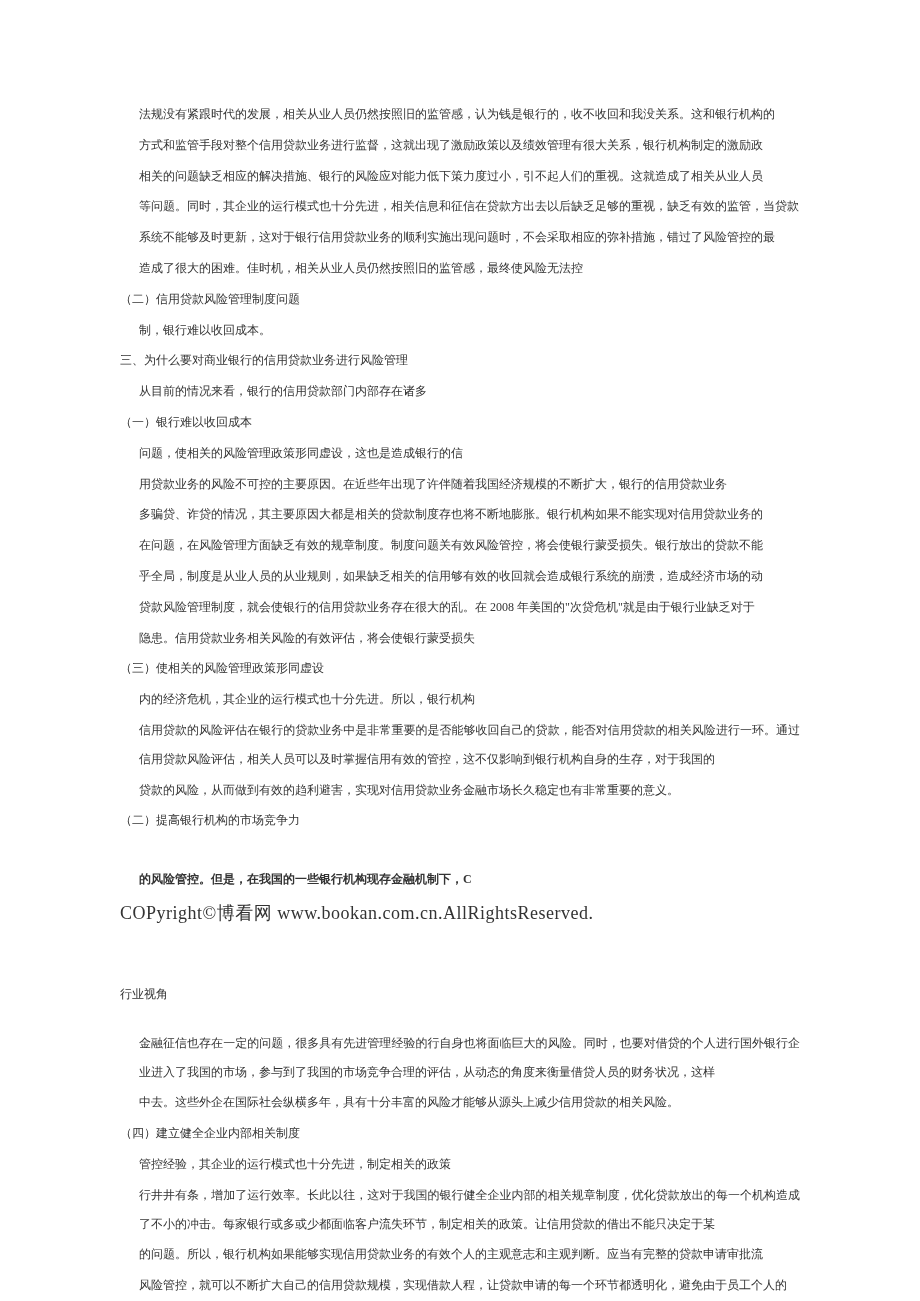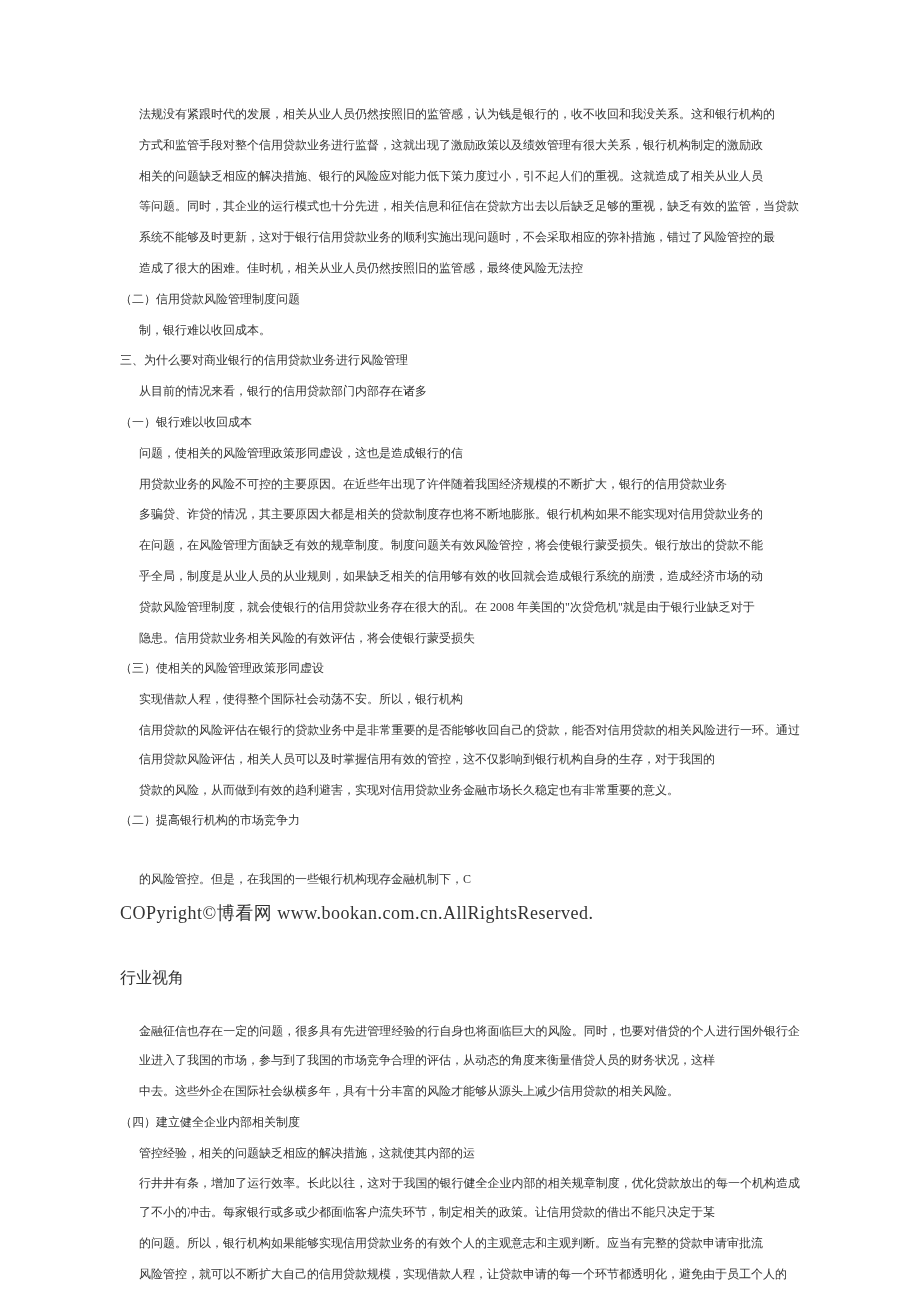--- a/index.html
+++ b/index.html
@@ -21,28 +21,29 @@
       margin-bottom: 2px;
       margin-left: 19px;
     }
     .section-heading {
       margin-bottom: 2px;
     }
     .copyright-line {
       font-size: 18px;
       letter-spacing: 0.5px;
       margin-top: 6px;
-      margin-bottom: 32px;
+      margin-bottom: 53px;
       line-height: 1.5;
     }
     .gap-before {
       margin-top: 30px;
+      font-weight: bold;
     }
     .section-heading-large {
-      font-size: 16px;
+      font-size: 12px;
       margin-top: 20px;
       margin-bottom: 20px;
     }
   </style>
 </head>
 <body>
 
 <div class="paragraph">法规没有紧跟时代的发展，相关从业人员仍然按照旧的监管感，认为钱是银行的，收不收回和我没关系。这和银行机构的</div>
 <div class="paragraph">方式和监管手段对整个信用贷款业务进行监督，这就出现了激励政策以及绩效管理有很大关系，银行机构制定的激励政</div>
 <div class="paragraph">相关的问题缺乏相应的解决措施、银行的风险应对能力低下策力度过小，引不起人们的重视。这就造成了相关从业人员</div>
@@ -55,28 +56,28 @@
 <div class="paragraph">从目前的情况来看，银行的信用贷款部门内部存在诸多</div>
 <div class="section-heading">（一）银行难以收回成本</div>
 <div class="paragraph">问题，使相关的风险管理政策形同虚设，这也是造成银行的信</div>
 <div class="paragraph">用贷款业务的风险不可控的主要原因。在近些年出现了许伴随着我国经济规模的不断扩大，银行的信用贷款业务</div>
 <div class="paragraph">多骗贷、诈贷的情况，其主要原因大都是相关的贷款制度存也将不断地膨胀。银行机构如果不能实现对信用贷款业务的</div>
 <div class="paragraph">在问题，在风险管理方面缺乏有效的规章制度。制度问题关有效风险管控，将会使银行蒙受损失。银行放出的贷款不能</div>
 <div class="paragraph">乎全局，制度是从业人员的从业规则，如果缺乏相关的信用够有效的收回就会造成银行系统的崩溃，造成经济市场的动</div>
 <div class="paragraph">贷款风险管理制度，就会使银行的信用贷款业务存在很大的乱。在 2008 年美国的"次贷危机"就是由于银行业缺乏对于</div>
 <div class="paragraph">隐患。信用贷款业务相关风险的有效评估，将会使银行蒙受损失</div>
 <div class="section-heading">（三）使相关的风险管理政策形同虚设</div>
-<div class="paragraph">实现借款人程，使得整个国际社会动荡不安。所以，银行机构</div>
+<div class="paragraph">内的经济危机，其企业的运行模式也十分先进。所以，银行机构</div>
 <div class="paragraph">信用贷款的风险评估在银行的贷款业务中是非常重要的是否能够收回自己的贷款，能否对信用贷款的相关风险进行一环。通过信用贷款风险评估，相关人员可以及时掌握信用有效的管控，这不仅影响到银行机构自身的生存，对于我国的</div>
 <div class="paragraph">贷款的风险，从而做到有效的趋利避害，实现对信用贷款业务金融市场长久稳定也有非常重要的意义。</div>
 <div class="section-heading">（二）提高银行机构的市场竞争力</div>
 <div class="paragraph gap-before">的风险管控。但是，在我国的一些银行机构现存金融机制下，C</div>
 <div class="copyright-line">COPyright©博看网 www.bookan.com.cn.AllRightsReserved.</div>
 
 <div class="section-heading-large">行业视角</div>
 
 <div class="paragraph">金融征信也存在一定的问题，很多具有先进管理经验的行自身也将面临巨大的风险。同时，也要对借贷的个人进行国外银行企业进入了我国的市场，参与到了我国的市场竞争合理的评估，从动态的角度来衡量借贷人员的财务状况，这样</div>
 <div class="paragraph">中去。这些外企在国际社会纵横多年，具有十分丰富的风险才能够从源头上减少信用贷款的相关风险。</div>
 <div class="section-heading">（四）建立健全企业内部相关制度</div>
-<div class="paragraph">管控经验，相关的问题缺乏相应的解决措施，这就使其内部的运</div>
+<div class="paragraph">管控经验，其企业的运行模式也十分先进，制定相关的政策</div>
 <div class="paragraph">行井井有条，增加了运行效率。长此以往，这对于我国的银行健全企业内部的相关规章制度，优化贷款放出的每一个机构造成了不小的冲击。每家银行或多或少都面临客户流失环节，制定相关的政策。让信用贷款的借出不能只决定于某</div>
 <div class="paragraph">的问题。所以，银行机构如果能够实现信用贷款业务的有效个人的主观意志和主观判断。应当有完整的贷款申请审批流</div>
 <div class="paragraph">风险管控，就可以不断扩大自己的信用贷款规模，实现借款人程，让贷款申请的每一个环节都透明化，避免由于员工个人的</div>
 
 </body></html>

